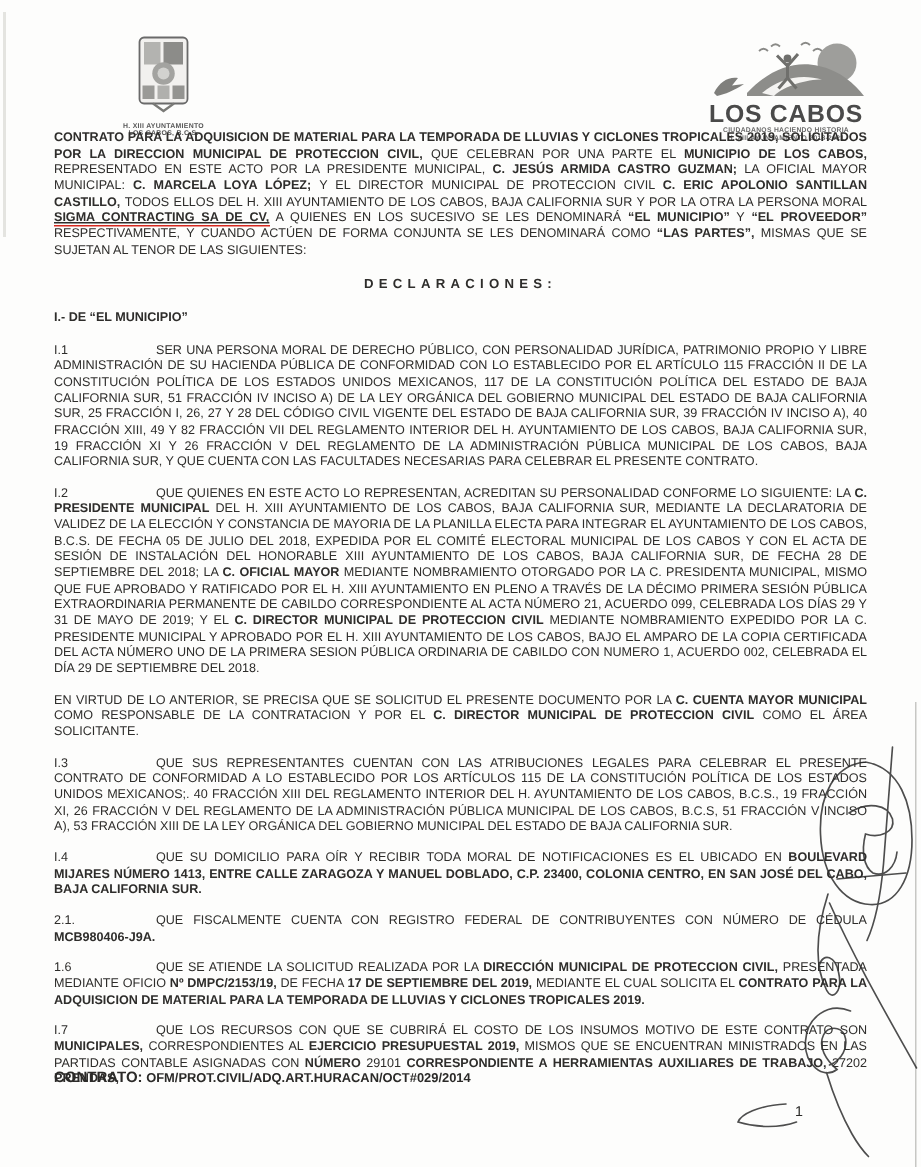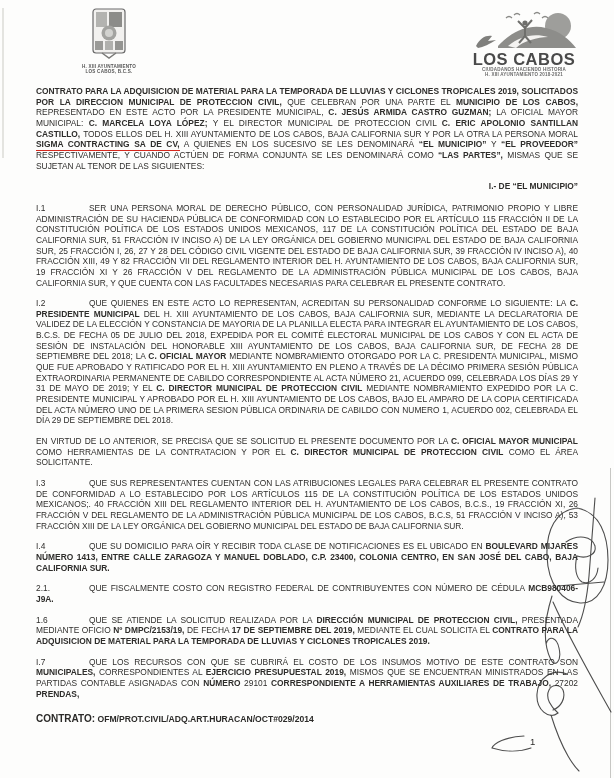--- a/index.html
+++ b/index.html
@@ -8,38 +8,38 @@
     background:#fdfdfc;
     font-family:"Liberation Sans",sans-serif;
     color:#2e2d2b;
     -webkit-font-smoothing:antialiased;
   }
   
   .edge-left{position:absolute;left:2px;top:8px;width:2px;height:150px;background:#d8d8d4;opacity:.7;}
   .edge-right{position:absolute;left:610px;top:468px;width:1px;height:310px;background:#b9b9b5;opacity:.8;}
 
   
-  .hdr{position:absolute;top:8px;left:0;width:514px;height:76px;padding-left:36px;}
+  .hdr{position:absolute;top:24px;left:0;width:514px;height:76px;padding-left:36px;}
   .crest{position:absolute;left:78px;top:0;width:62px;text-align:center;}
   .crest .cap{font-size:4.6px;font-weight:bold;color:#555;line-height:5.4px;letter-spacing:.2px;}
   .cabos-logo{position:absolute;left:466px;top:2px;width:116px;text-align:center;}
   .cabos-logo .title{font-size:16.5px;font-weight:bold;color:#4a4a4a;letter-spacing:.5px;line-height:15px;margin-top:-2px;}
   .cabos-logo .sub{font-size:4.5px;font-weight:bold;color:#6a6a6a;line-height:5.2px;letter-spacing:.2px;}
 
   
   .doc{
     position:absolute;left:36px;top:86px;width:542px;
     font-size:8.4px;line-height:10.65px;
   }
   .para{text-align:justify;margin:0 0 10px 0;}
   .para.heading{text-align:center;font-weight:bold;letter-spacing:3.5px;font-size:8.8px;margin:13px 0 11px 0;}
-  .para.subheading{font-weight:bold;text-align:right;margin-bottom:11px;}
-  .pnum{display:inline-block;width:53px;}
+  .para.subheading{font-weight:bold;text-align:left;margin-bottom:11px;}
+  .pnum{display:inline-block;width:68px;}
   .b{font-weight:bold;}
-  .u{}
+  .u{text-decoration:underline;}
   .redline{border-bottom:1.8px solid #d6281e;padding-bottom:.5px;}
 
   
   .footer-line{position:absolute;left:36px;top:713px;font-size:8.6px;font-weight:bold;color:#2b2a28;}
   .footer-line .lbl{font-size:10px;}
   .pagenum{position:absolute;left:530px;top:736px;font-size:9.5px;color:#2b2a28;}
 
   
   .sig-overlay{position:absolute;left:0;top:0;width:614px;height:778px;pointer-events:none;}
 </style>
@@ -82,27 +82,28 @@
       </svg>
     </span>
     <div class="title">LOS CABOS</div>
     <div class="sub">CIUDADANOS HACIENDO HISTORIA</div>
     <div class="sub">H. XIII AYUNTAMIENTO 2018-2021</div>
   </div>
 </div>
 
 <div class="doc">
     <div class="para body"><span class="b">CONTRATO PARA LA ADQUISICION DE MATERIAL PARA LA TEMPORADA DE LLUVIAS Y CICLONES TROPICALES 2019, SOLICITADOS POR LA DIRECCION MUNICIPAL DE PROTECCION CIVIL, </span><span>QUE CELEBRAN POR UNA PARTE EL </span><span class="b">MUNICIPIO DE LOS CABOS, </span><span>REPRESENTADO EN ESTE ACTO POR LA PRESIDENTE MUNICIPAL, </span><span class="b">C. JESÚS ARMIDA CASTRO GUZMAN; </span><span>LA OFICIAL MAYOR MUNICIPAL: </span><span class="b">C. MARCELA LOYA LÓPEZ; </span><span>Y EL DIRECTOR MUNICIPAL DE PROTECCION CIVIL </span><span class="b">C. ERIC APOLONIO SANTILLAN CASTILLO, </span><span>TODOS ELLOS DEL H. XIII AYUNTAMIENTO DE LOS CABOS, BAJA CALIFORNIA SUR Y POR LA OTRA LA PERSONA MORAL </span><span class="b u redline">SIGMA CONTRACTING SA DE CV,</span><span> A QUIENES EN LOS SUCESIVO SE LES DENOMINARÁ </span><span class="b">“EL MUNICIPIO”</span><span> Y </span><span class="b">“EL PROVEEDOR”</span><span> RESPECTIVAMENTE, Y CUANDO ACTÚEN DE FORMA CONJUNTA SE LES DENOMINARÁ COMO </span><span class="b">“LAS PARTES”,</span><span> MISMAS QUE SE SUJETAN AL TENOR DE LAS SIGUIENTES:</span></div>
+    <div class="para heading"><span class="b">DECLARACIONES:</span></div>
     <div class="para subheading"><span class="b">I.- DE “EL MUNICIPIO”</span></div>
     <div class="para body"><span class="pnum">I.1</span><span>SER UNA PERSONA MORAL DE DERECHO PÚBLICO, CON PERSONALIDAD JURÍDICA, PATRIMONIO PROPIO Y LIBRE ADMINISTRACIÓN DE SU HACIENDA PÚBLICA DE CONFORMIDAD CON LO ESTABLECIDO POR EL ARTÍCULO 115 FRACCIÓN II DE LA CONSTITUCIÓN POLÍTICA DE LOS ESTADOS UNIDOS MEXICANOS, 117 DE LA CONSTITUCIÓN POLÍTICA DEL ESTADO DE BAJA CALIFORNIA SUR, 51 FRACCIÓN IV INCISO A) DE LA LEY ORGÁNICA DEL GOBIERNO MUNICIPAL DEL ESTADO DE BAJA CALIFORNIA SUR, 25 FRACCIÓN I, 26, 27 Y 28 DEL CÓDIGO CIVIL VIGENTE DEL ESTADO DE BAJA CALIFORNIA SUR, 39 FRACCIÓN IV INCISO A), 40 FRACCIÓN XIII, 49 Y 82 FRACCIÓN VII DEL REGLAMENTO INTERIOR DEL H. AYUNTAMIENTO DE LOS CABOS, BAJA CALIFORNIA SUR, 19 FRACCIÓN XI Y 26 FRACCIÓN V DEL REGLAMENTO DE LA ADMINISTRACIÓN PÚBLICA MUNICIPAL DE LOS CABOS, BAJA CALIFORNIA SUR, Y QUE CUENTA CON LAS FACULTADES NECESARIAS PARA CELEBRAR EL PRESENTE CONTRATO.</span></div>
     <div class="para body"><span class="pnum">I.2</span><span>QUE QUIENES EN ESTE ACTO LO REPRESENTAN, ACREDITAN SU PERSONALIDAD CONFORME LO SIGUIENTE: LA </span><span class="b">C. PRESIDENTE MUNICIPAL</span><span> DEL H. XIII AYUNTAMIENTO DE LOS CABOS, BAJA CALIFORNIA SUR, MEDIANTE LA DECLARATORIA DE VALIDEZ DE LA ELECCIÓN Y CONSTANCIA DE MAYORIA DE LA PLANILLA ELECTA PARA INTEGRAR EL AYUNTAMIENTO DE LOS CABOS, B.C.S. DE FECHA 05 DE JULIO DEL 2018, EXPEDIDA POR EL COMITÉ ELECTORAL MUNICIPAL DE LOS CABOS Y CON EL ACTA DE SESIÓN DE INSTALACIÓN DEL HONORABLE XIII AYUNTAMIENTO DE LOS CABOS, BAJA CALIFORNIA SUR, DE FECHA 28 DE SEPTIEMBRE DEL 2018; LA </span><span class="b">C. OFICIAL MAYOR</span><span> MEDIANTE NOMBRAMIENTO OTORGADO POR LA C. PRESIDENTA MUNICIPAL, MISMO QUE FUE APROBADO Y RATIFICADO POR EL H. XIII AYUNTAMIENTO EN PLENO A TRAVÉS DE LA DÉCIMO PRIMERA SESIÓN PÚBLICA EXTRAORDINARIA PERMANENTE DE CABILDO CORRESPONDIENTE AL ACTA NÚMERO 21, ACUERDO 099, CELEBRADA LOS DÍAS 29 Y 31 DE MAYO DE 2019; Y EL </span><span class="b">C. DIRECTOR MUNICIPAL DE PROTECCION CIVIL</span><span> MEDIANTE NOMBRAMIENTO EXPEDIDO POR LA C. PRESIDENTE MUNICIPAL Y APROBADO POR EL H. XIII AYUNTAMIENTO DE LOS CABOS, BAJO EL AMPARO DE LA COPIA CERTIFICADA DEL ACTA NÚMERO UNO DE LA PRIMERA SESION PÚBLICA ORDINARIA DE CABILDO CON NUMERO 1, ACUERDO 002, CELEBRADA EL DÍA 29 DE SEPTIEMBRE DEL 2018.</span></div>
-    <div class="para body"><span>EN VIRTUD DE LO ANTERIOR, SE PRECISA QUE SE SOLICITUD EL PRESENTE DOCUMENTO POR LA </span><span class="b">C. OFICIAL MAYOR MUNICIPAL</span><span> COMO HERRAMIENTAS DE LA CONTRATACION Y POR EL </span><span class="b">C. DIRECTOR MUNICIPAL DE PROTECCION CIVIL</span><span> COMO EL ÁREA SOLICITANTE.</span></div>
+    <div class="para body"><span>EN VIRTUD DE LO ANTERIOR, SE PRECISA QUE SE SOLICITUD EL PRESENTE DOCUMENTO POR LA </span><span class="b">C. CUENTA MAYOR MUNICIPAL</span><span> COMO RESPONSABLE DE LA CONTRATACION Y POR EL </span><span class="b">C. DIRECTOR MUNICIPAL DE PROTECCION CIVIL</span><span> COMO EL ÁREA SOLICITANTE.</span></div>
     <div class="para body"><span class="pnum">I.3</span><span>QUE SUS REPRESENTANTES CUENTAN CON LAS ATRIBUCIONES LEGALES PARA CELEBRAR EL PRESENTE CONTRATO DE CONFORMIDAD A LO ESTABLECIDO POR LOS ARTÍCULOS 115 DE LA CONSTITUCIÓN POLÍTICA DE LOS ESTADOS UNIDOS MEXICANOS;. 40 FRACCIÓN XIII DEL REGLAMENTO INTERIOR DEL H. AYUNTAMIENTO DE LOS CABOS, B.C.S., 19 FRACCIÓN XI, 26 FRACCIÓN V DEL REGLAMENTO DE LA ADMINISTRACIÓN PÚBLICA MUNICIPAL DE LOS CABOS, B.C.S, 51 FRACCIÓN V INCISO A), 53 FRACCIÓN XIII DE LA LEY ORGÁNICA DEL GOBIERNO MUNICIPAL DEL ESTADO DE BAJA CALIFORNIA SUR.</span></div>
-    <div class="para body"><span class="pnum">I.4</span><span>QUE SU DOMICILIO PARA OÍR Y RECIBIR TODA CLASE DE NOTIFICACIONES ES EL UBICADO EN </span><span class="b">BOULEVARD MIJARES NÚMERO 1413, ENTRE CALLE ZARAGOZA Y MANUEL DOBLADO, C.P. 23400, COLONIA CENTRO, EN SAN JOSÉ DEL CABO, BAJA CALIFORNIA SUR.</span></div>
-    <div class="para body"><span class="pnum">2.1.</span><span>QUE FISCALMENTE COSTO CON REGISTRO FEDERAL DE CONTRIBUYENTES CON NÚMERO DE CÉDULA </span><span class="b">MCB980406-J9A.</span></div>
+    <div class="para body"><span class="pnum">I.4</span><span>QUE SU DOMICILIO PARA OÍR Y RECIBIR TODA MORAL DE NOTIFICACIONES ES EL UBICADO EN </span><span class="b">BOULEVARD MIJARES NÚMERO 1413, ENTRE CALLE ZARAGOZA Y MANUEL DOBLADO, C.P. 23400, COLONIA CENTRO, EN SAN JOSÉ DEL CABO, BAJA CALIFORNIA SUR.</span></div>
+    <div class="para body"><span class="pnum">2.1.</span><span>QUE FISCALMENTE CUENTA CON REGISTRO FEDERAL DE CONTRIBUYENTES CON NÚMERO DE CÉDULA </span><span class="b">MCB980406-J9A.</span></div>
     <div class="para body"><span class="pnum">1.6</span><span>QUE SE ATIENDE LA SOLICITUD REALIZADA POR LA </span><span class="b">DIRECCIÓN MUNICIPAL DE PROTECCION CIVIL,</span><span> PRESENTADA MEDIANTE OFICIO </span><span class="b">Nº DMPC/2153/19,</span><span> DE FECHA </span><span class="b">17 DE SEPTIEMBRE DEL 2019,</span><span>  MEDIANTE EL CUAL SOLICITA EL </span><span class="b">CONTRATO PARA LA  ADQUISICION DE MATERIAL PARA LA TEMPORADA DE LLUVIAS Y CICLONES TROPICALES 2019.</span></div>
     <div class="para body"><span class="pnum">I.7</span><span>QUE LOS RECURSOS CON QUE SE CUBRIRÁ EL COSTO DE LOS INSUMOS MOTIVO DE ESTE CONTRATO SON </span><span class="b">MUNICIPALES,</span><span> CORRESPONDIENTES AL </span><span class="b">EJERCICIO PRESUPUESTAL 2019,</span><span> MISMOS QUE SE ENCUENTRAN MINISTRADOS EN LAS PARTIDAS CONTABLE ASIGNADAS CON </span><span class="b">NÚMERO</span><span> 29101 </span><span class="b">CORRESPONDIENTE A HERRAMIENTAS AUXILIARES DE TRABAJO,</span><span> 27202 </span><span class="b">PRENDAS,</span></div>
   </div>
 
 <div class="footer-line">
   <span class="lbl">CONTRATO:</span>
   <span>OFM/PROT.CIVIL/ADQ.ART.HURACAN/OCT#029/2014</span>
 </div>
 <div class="pagenum">1</div>
 

